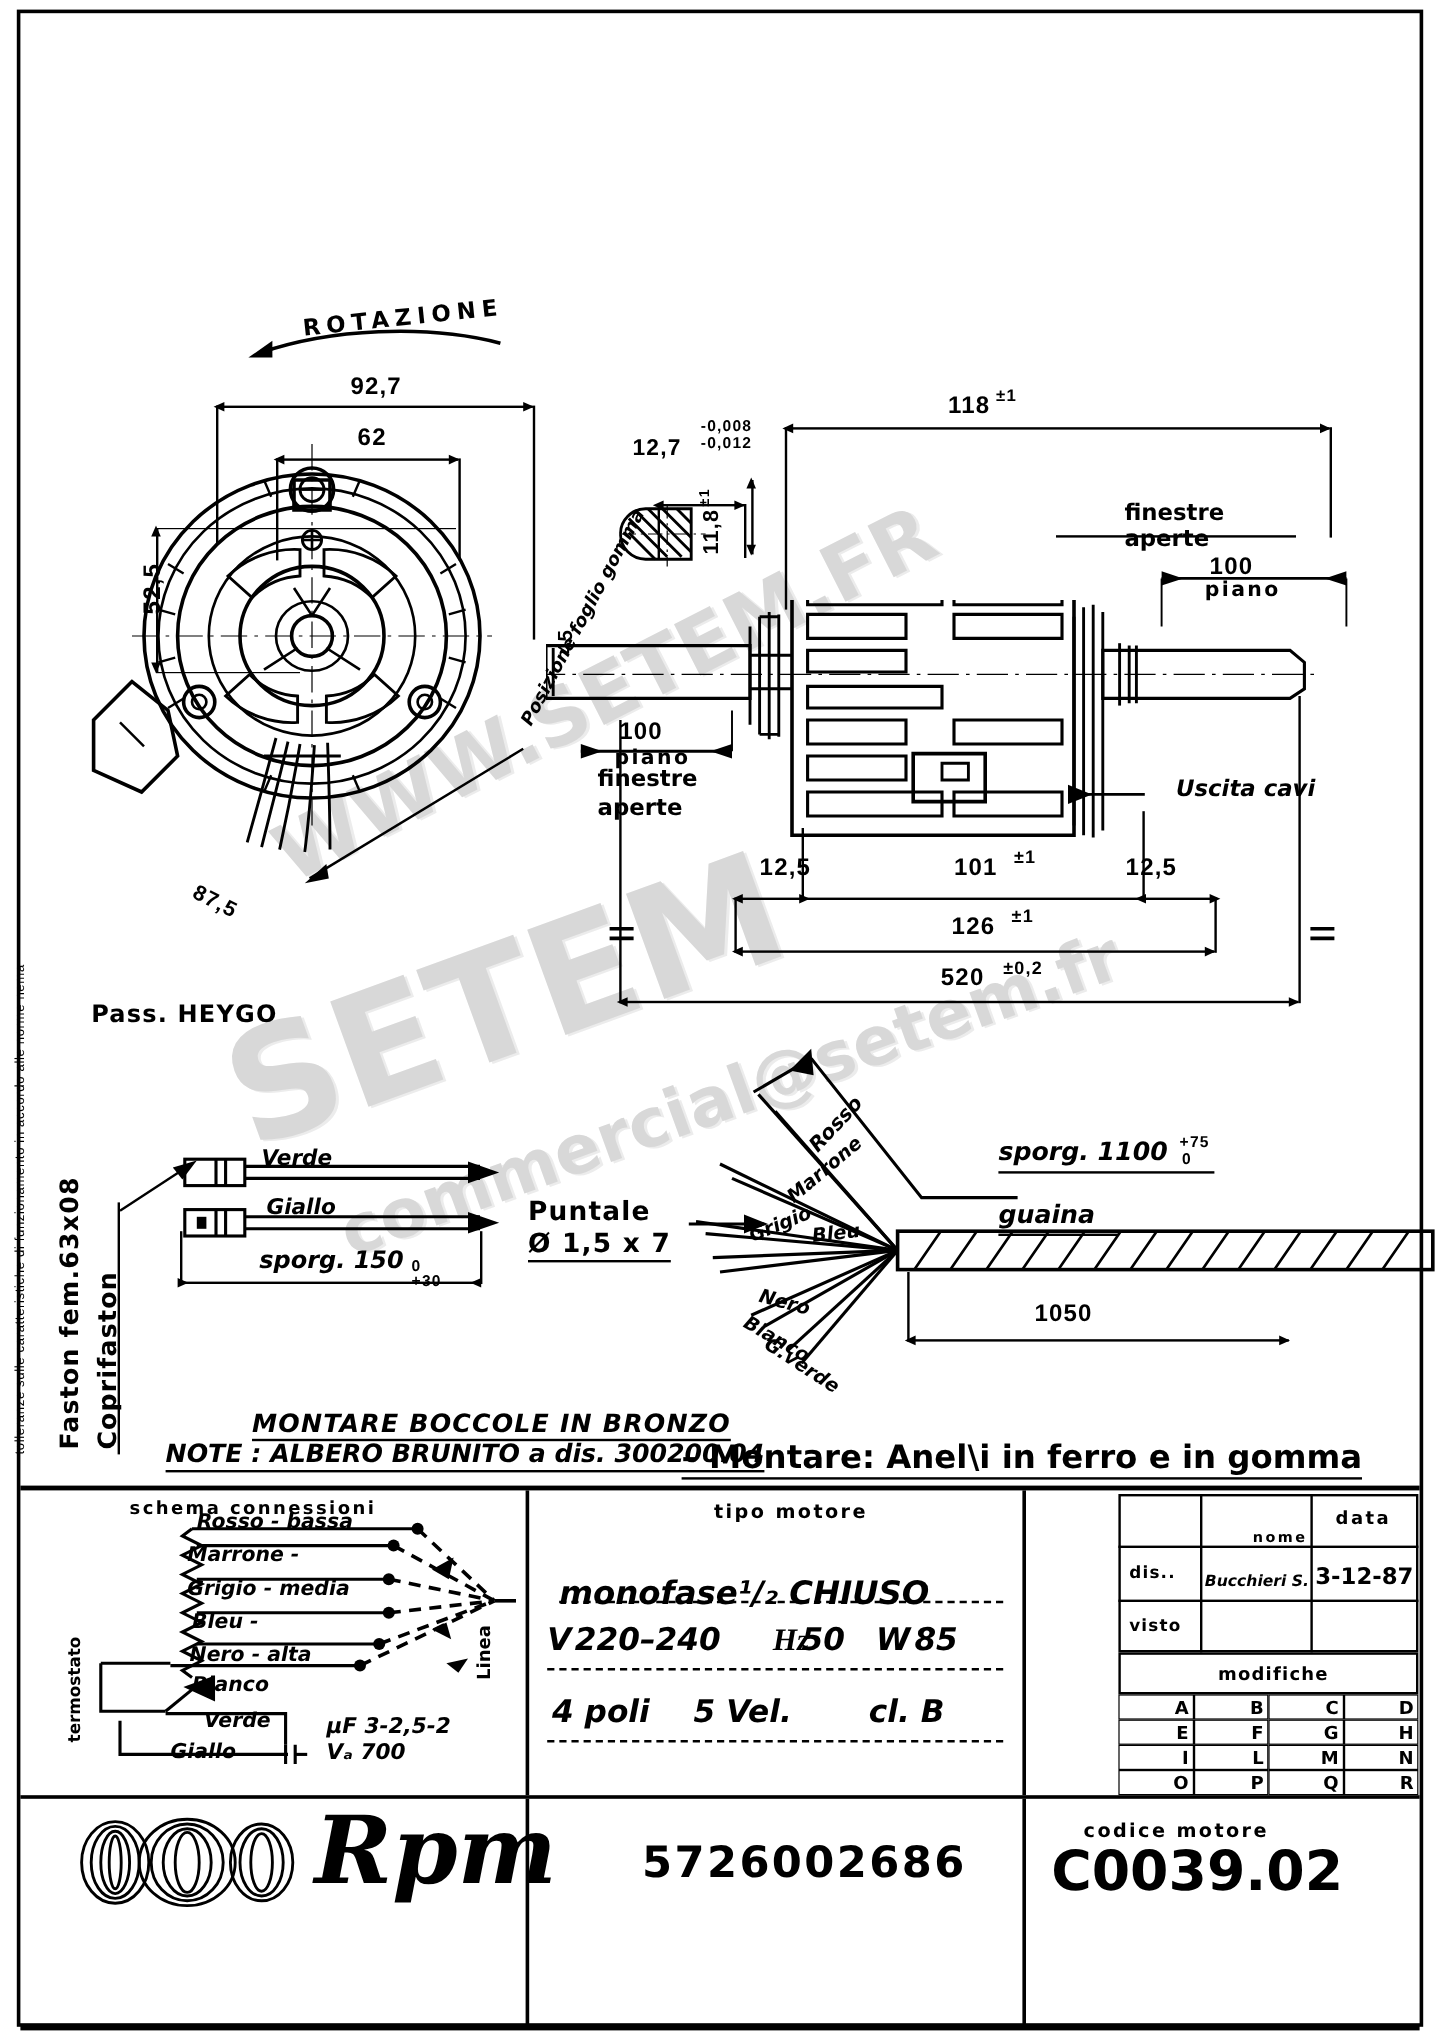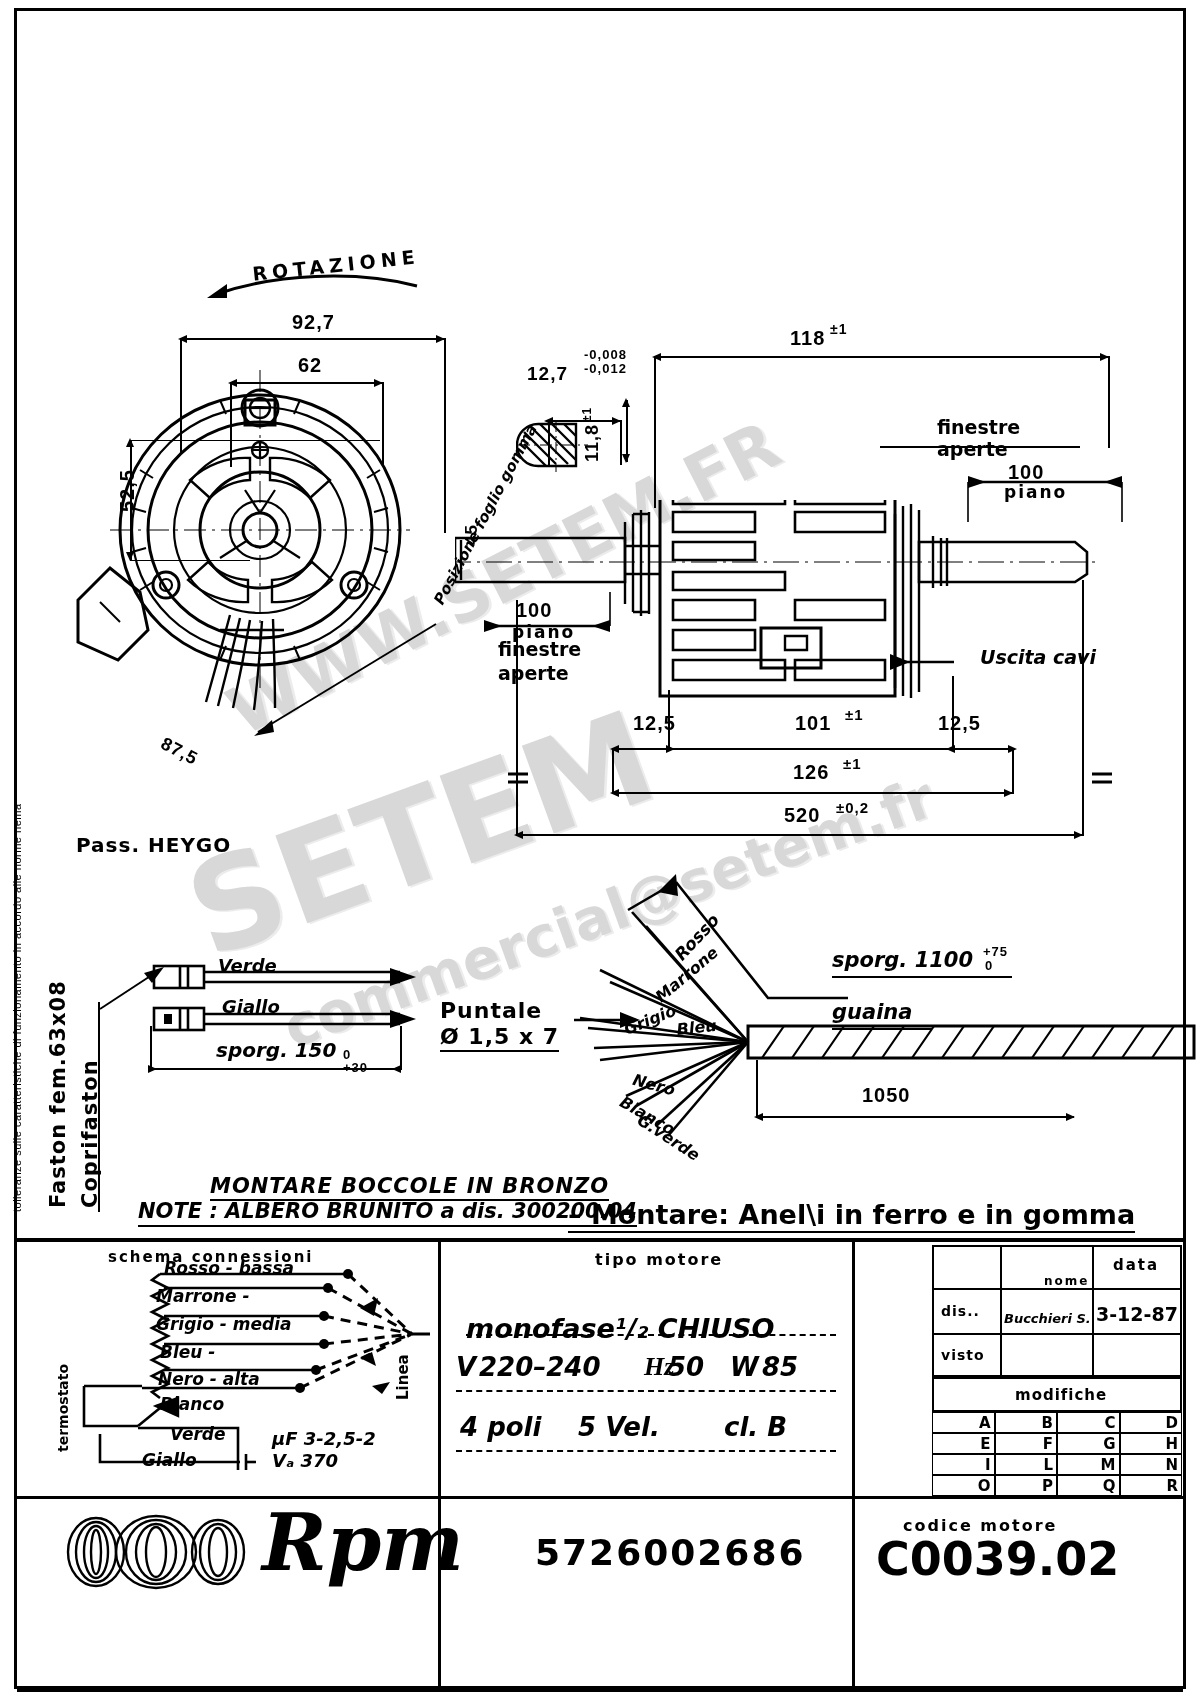--- a/index.html
+++ b/index.html
@@ -449,21 +449,21 @@
 <div class="lbl hand" style="left:164px;top:1260px;font-size:17px;">Rosso - bassa</div>
 <div class="lbl hand" style="left:156px;top:1288px;font-size:17px;">Marrone -</div>
 <div class="lbl hand" style="left:156px;top:1316px;font-size:17px;">Grigio - media</div>
 <div class="lbl hand" style="left:160px;top:1344px;font-size:17px;">Bleu -</div>
 <div class="lbl hand" style="left:158px;top:1371px;font-size:17px;">Nero - alta</div>
 <div class="lbl hand" style="left:160px;top:1396px;font-size:17px;">Bianco</div>
 <div class="lbl hand" style="left:170px;top:1426px;font-size:17px;">Verde</div>
 <div class="lbl hand" style="left:142px;top:1452px;font-size:17px;">Giallo</div>
 
 <div class="lbl hand" style="left:272px;top:1430px;font-size:18px;">µF 3-2,5-2</div>
-<div class="lbl hand" style="left:272px;top:1452px;font-size:18px;">Vₐ 370</div>
+<div class="lbl hand" style="left:272px;top:1452px;font-size:18px;">Vₐ 700</div>
 
 <div class="lbl blk" style="left:595px;top:1252px;font-size:16px;letter-spacing:2px;">tipo   motore</div>
 <div class="lbl hand" style="left:466px;top:1295px;font-size:27px;margin-top:20px;">monofase¹/₂ CHIUSO</div>
 <div class="fieldline" style="left:466px;top:1334px;width:370px;"></div>
 
 <div class="lbl blk" style="left:456px;top:1354px;font-size:26px;font-style:italic;">V</div>
 <div class="lbl hand" style="left:479px;top:1354px;font-size:26px;">220–240</div>
 <div class="lbl blk" style="left:644px;top:1354px;font-size:26px;font-style:italic;font-family:Liberation Serif, serif;">Hz</div>
 <div class="lbl hand" style="left:668px;top:1354px;font-size:26px;">50</div>
 <div class="lbl blk" style="left:730px;top:1354px;font-size:26px;font-style:italic;">W</div>

